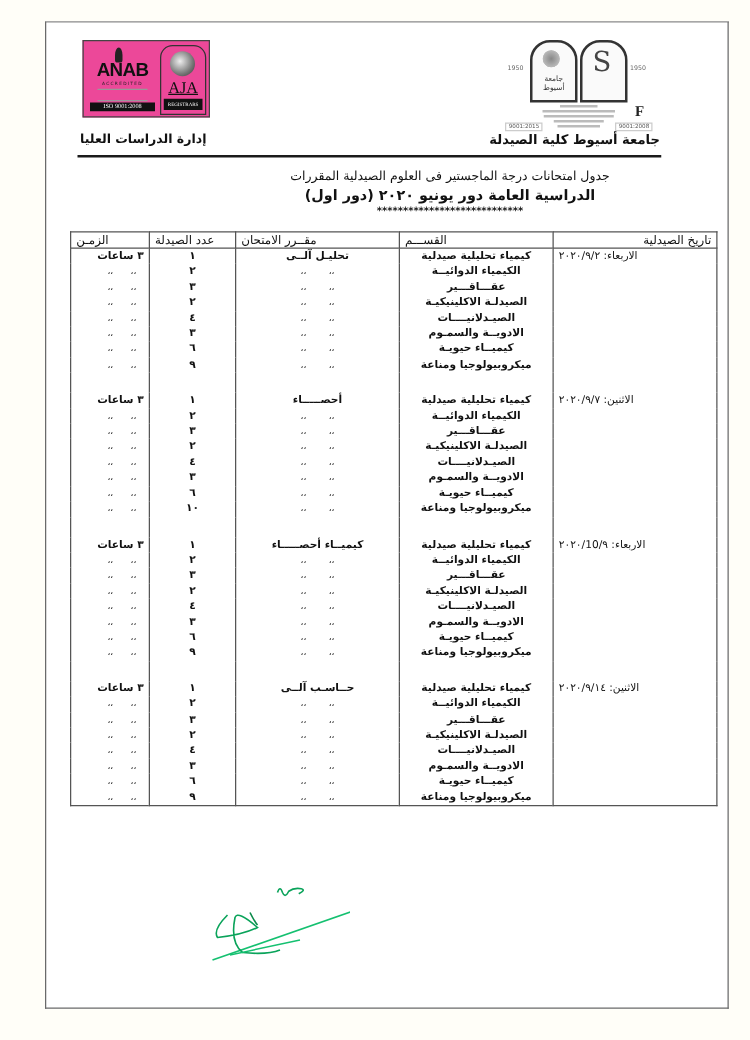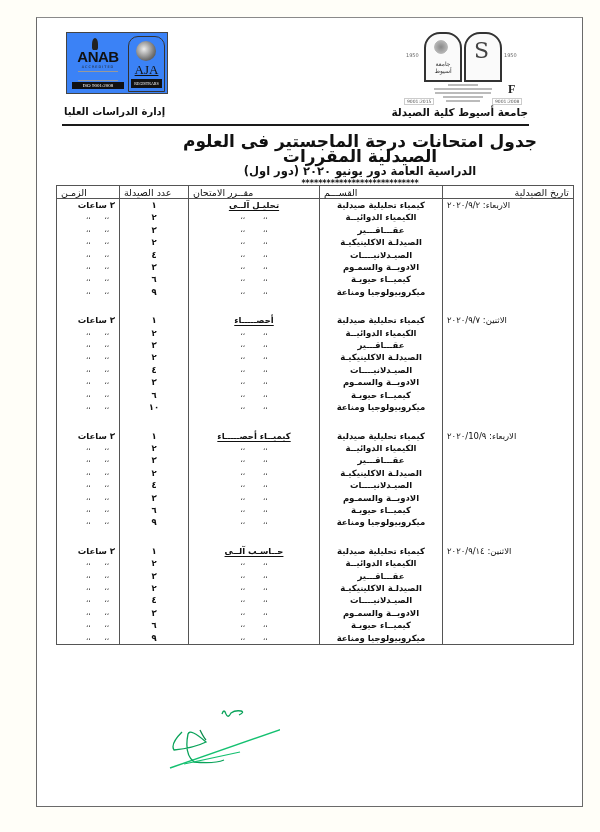--- a/index.html
+++ b/index.html
@@ -9,21 +9,21 @@
     font-family: "DejaVu Sans", "Liberation Sans", sans-serif;
     color: #111;
   }
   .page-frame {
     position: absolute; left: 36px; top: 17px; width: 545px; height: 788px;
     border: 1px solid #6a6a6a; border-top-color: #8a8a8a; background: #fff;
   }
   
   .logo-left {
     position: absolute; left: 66px; top: 32px; width: 100px; height: 60px;
-    border: 1px solid #444; background: #3b82f6;
+    border: 1px solid #444; background: #ec4899;
   }
   .anab-box { position: absolute; left: 3px; top: 3px; width: 55px; height: 54px; }
   .anab-flame { position: absolute; left: 22px; top: 2px; width: 6px; height: 12px; background: #222; border-radius: 50% 50% 20% 20%; }
   .anab-word { position: absolute; left: 2px; top: 12px; width: 52px; text-align: center; font-family: "Liberation Sans", sans-serif; font-weight: bold; font-size: 15px; letter-spacing: -0.5px; color: #111; }
   .anab-sub { position: absolute; left: 2px; top: 29px; width: 52px; text-align: center; font-size: 3.5px; letter-spacing: 1px; color: #222; }
   .anab-lines { position: absolute; left: 8px; top: 35px; width: 40px; height: 8px; border-top: 1px solid #999; border-bottom: 1px solid #999; }
   .anab-iso { position: absolute; left: 2px; top: 46px; width: 52px; height: 7px; background: #111; color: #fff; font-size: 5px; line-height: 7px; text-align: center; font-family: "Liberation Serif", serif; }
   .aja-box { position: absolute; left: 61px; top: 3px; width: 35px; height: 54px; border: 1px solid #333; border-radius: 10px 10px 0 0; }
   .aja-globe { position: absolute; left: 7px; top: 4px; width: 20px; height: 20px; border-radius: 50%; background: radial-gradient(circle at 40% 40%, #eee, #777 60%, #333); }
   .aja-word { position: absolute; left: 0; top: 25px; width: 35px; text-align: center; font-family: "Liberation Serif", serif; font-size: 13px; color: #111; text-decoration: underline; }
@@ -56,21 +56,21 @@
   }
   .header-rule {
     position: absolute; left: 62px; top: 124px; width: 467px; height: 0;
     border-top: 2px solid #1a1a1a;
   }
 
   
   .title-block {
     position: absolute; left: 150px; top: 134px; width: 420px; text-align: center; direction: rtl;
   }
-  .title-line1 { font-size: 17px; font-weight: bold; line-height: 15px; }
+  .title-line1 { font-size: 10px; font-weight: normal; line-height: 15px; }
   .title-line2 { font-size: 11.5px; font-weight: bold; line-height: 15px; }
   .title-stars { font-size: 8px; font-weight: bold; line-height: 9px; letter-spacing: 0px; }
 
   
   .exam-table {
     position: absolute; left: 56px; top: 185px; width: 510px;
     border-collapse: collapse; direction: rtl; table-layout: fixed;
     font-size: 8.5px; font-weight: bold;
   }
   .exam-table th {
@@ -84,21 +84,21 @@
   }
   .exam-table tr.spacer td { height: 16px; }
   .exam-table tr.last td { border-bottom: 1px solid #555; }
   .col-date { width: 122px; text-align: left; font-weight: normal; }
   .col-dept { width: 114px; text-align: center; }
   .col-course { width: 122px; text-align: center; }
   .col-count { width: 60px; text-align: center; }
   .col-time { width: 54px; text-align: right; }
   .ditto-pair { display: flex; justify-content: center; gap: 18px; font-weight: normal; font-size: 7px; }
   .ditto-pair.time { justify-content: flex-start; gap: 14px; padding-right: 6px; }
-  .course-name { text-decoration: underline; text-underline-offset: 2px; }
+  .course-name { text-underline-offset: 2px; }
 
   
   .signature { position: absolute; left: 130px; top: 700px; width: 150px; height: 70px; }
 </style>
 </head>
 <body>
 
 <div class="page-frame"></div>
 
 <div class="logo-left">

